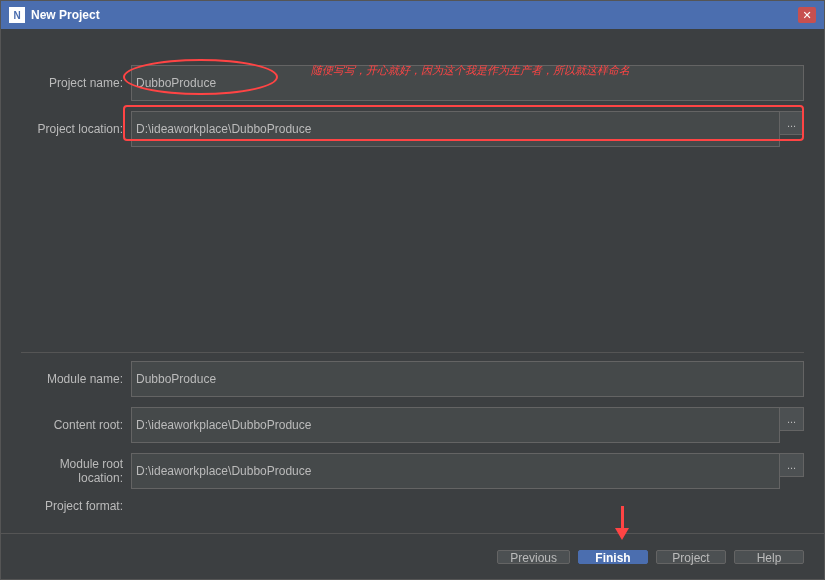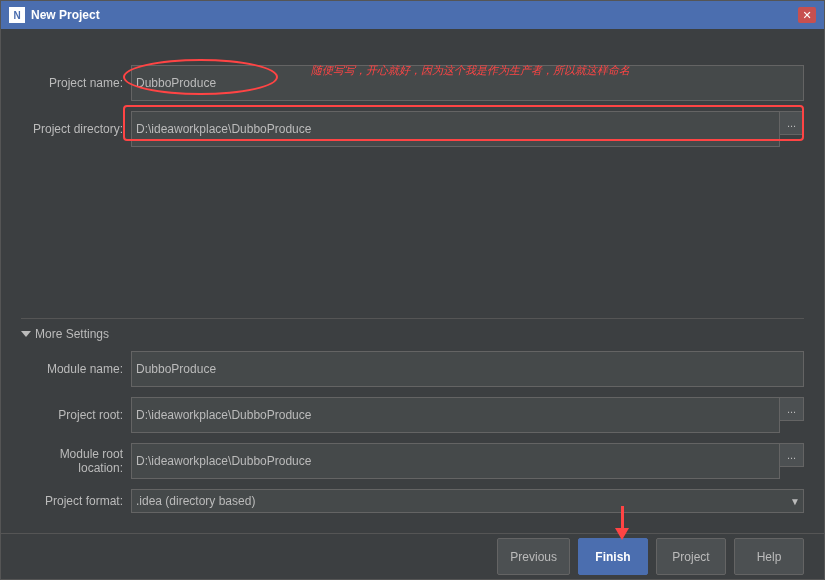--- a/index.html
+++ b/index.html
@@ -195,21 +195,21 @@
       border-top: 1px solid #555555;
       display: flex;
       align-items: center;
       justify-content: flex-end;
       padding: 0 20px;
       gap: 8px;
       flex-shrink: 0;
       position: relative;
     }
     .btn {
-      height: 37px;
+      height: 14px;
       min-width: 70px;
       padding: 0 12px;
       border: 1px solid #646464;
       background: #4c5052;
       color: #bbbbbb;
       font-size: 12px;
       cursor: pointer;
       border-radius: 2px;
     }
     .btn-primary {
@@ -267,64 +267,56 @@
     <div class="form-row project-name-row">
       <span class="form-label">Project name:</span>
       <input class="form-input" type="text" value="DubboProduce" style="">
 
       <div class="circle-highlight" style="left:102px; top:-6px; width:155px; height:36px;"></div>
 
       <span class="annotation-text">随便写写，开心就好，因为这个我是作为生产者，所以就这样命名</span>
     </div>
 
     <div class="form-row project-location-row">
-      <span class="form-label">Project directory:</span>
+      <span class="form-label">Project location:</span>
       <div class="form-input-with-btn">
         <input class="form-input" type="text" value="D:\ideaworkplace\DubboProduce" style="">
         <button class="browse-btn">...</button>
       </div>
 
       <div class="circle-highlight" style="left:102px; top:-6px; width:calc(100% - 102px); height:36px; border-radius:4px;"></div>
     </div>
 
     <div class="spacer"></div>
 
     <div class="more-settings-section">
-      <div class="more-settings-header">
-        <div class="triangle-down"></div>
-        <span>More Settings</span>
-      </div>
 
       <div class="form-row">
         <span class="form-label">Module name:</span>
         <input class="form-input" type="text" value="DubboProduce" style="">
       </div>
 
       <div class="form-row">
-        <span class="form-label">Project root:</span>
+        <span class="form-label">Content root:</span>
         <div class="form-input-with-btn">
           <input class="form-input" type="text" value="D:\ideaworkplace\DubboProduce" style="">
           <button class="browse-btn">...</button>
         </div>
       </div>
 
       <div class="form-row">
         <span class="form-label">Module root location:</span>
         <div class="form-input-with-btn">
           <input class="form-input" type="text" value="D:\ideaworkplace\DubboProduce" style="">
           <button class="browse-btn">...</button>
         </div>
       </div>
 
       <div class="form-row">
         <span class="form-label">Project format:</span>
-        <div class="select-wrapper">
-          <select class="select-input"><option style="background: rgb(69, 73, 74); color: rgb(187, 187, 187);">.idea (directory based)</option><option style="background: rgb(69, 73, 74); color: rgb(187, 187, 187);">.ipr (file based)</option></select>
-          <span class="select-arrow">▼</span>
-        </div>
       </div>
     </div>
   </div>
 
   <div class="footer">
 
     <div class="arrow-down">
       <div class="arrow-shaft"></div>
       <div class="arrow-head"></div>
     </div>

